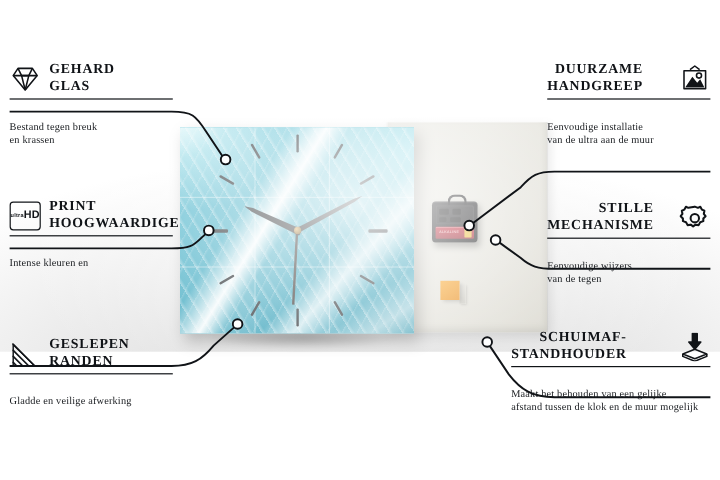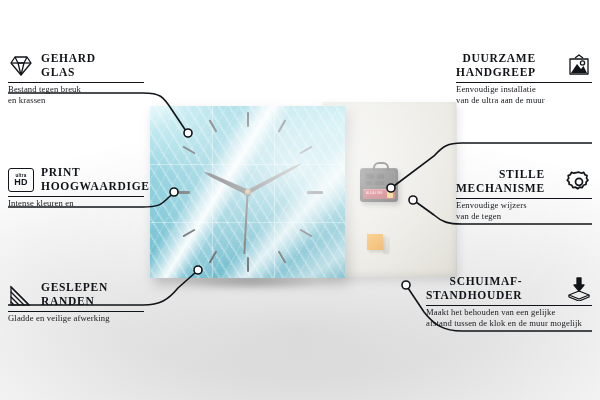--- a/index.html
+++ b/index.html
@@ -2,21 +2,21 @@
 <html><head>
 <meta charset="utf-8">
 <style>
   html,body{margin:0;padding:0;}
   body{
     width:600px;height:400px;overflow:hidden;
     font-family:"Liberation Serif", serif;
     background:#ffffff;
   }
   #stage{
-    position:relative;width:600px;height:400px;
+    position:relative;width:600px;height:293px;
     background:
       radial-gradient(ellipse 520px 230px at 300px 330px, #d2d2d2 0%, #e4e4e4 38%, #f3f3f3 66%, #ffffff 88%),
       linear-gradient(#ffffff 0%, #ffffff 42%, #fafafa 58%, #f0f0f0 78%, #f7f7f7 100%);
   }
   .vignette{
     position:absolute;inset:0;pointer-events:none;
     background:radial-gradient(ellipse 420px 300px at 300px 170px, rgba(255,255,255,0.85) 0%, rgba(255,255,255,0.0) 70%);
   }
 
   
@@ -123,28 +123,28 @@
   .feat.right .head{justify-content:space-between;}
   .feat .title{
     font-family:"Liberation Serif",serif;
     font-weight:bold;font-size:11.5px;letter-spacing:.7px;color:#101317;
     line-height:13.5px;text-transform:uppercase;
   }
   .feat.right .title{text-align:right;}
   .feat .rule{height:1.4px;background:#101317;margin-top:3px;}
   .feat .desc{
     font-family:"Liberation Serif",serif;
-    font-size:8.6px;line-height:11px;color:#15181c;margin-top:1px;letter-spacing:.15px;
+    font-size:8.6px;line-height:11px;color:#15181c;margin-top:17px;letter-spacing:.15px;
   }
   .feat.right .desc{text-align:left;}
   .ico{width:26px;height:24px;flex:0 0 26px;display:block;}
 
   .hd-box{
     width:24px;height:22px;border:1.6px solid #111418;border-radius:3px;
-    display:flex;flex-direction:column;align-items:center;justify-content:center;flex:0 0 24px;
+    display:flex;align-items:center;justify-content:center;flex:0 0 24px;
   }
   .hd-ultra{font-family:"Liberation Sans",sans-serif;font-size:4.6px;font-weight:bold;
             letter-spacing:.2px;color:#111418;line-height:5px;}
   .hd-hd{font-family:"Liberation Sans",sans-serif;font-size:9px;font-weight:bold;
          letter-spacing:.2px;color:#111418;line-height:9px;}
 </style>
 </head>
 <body>
 
 <div id="stage">

